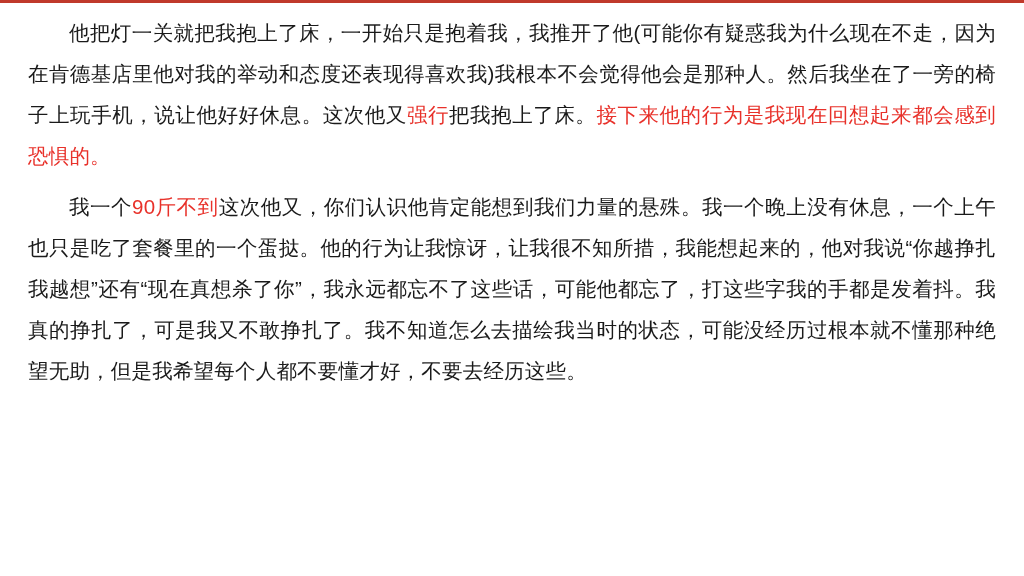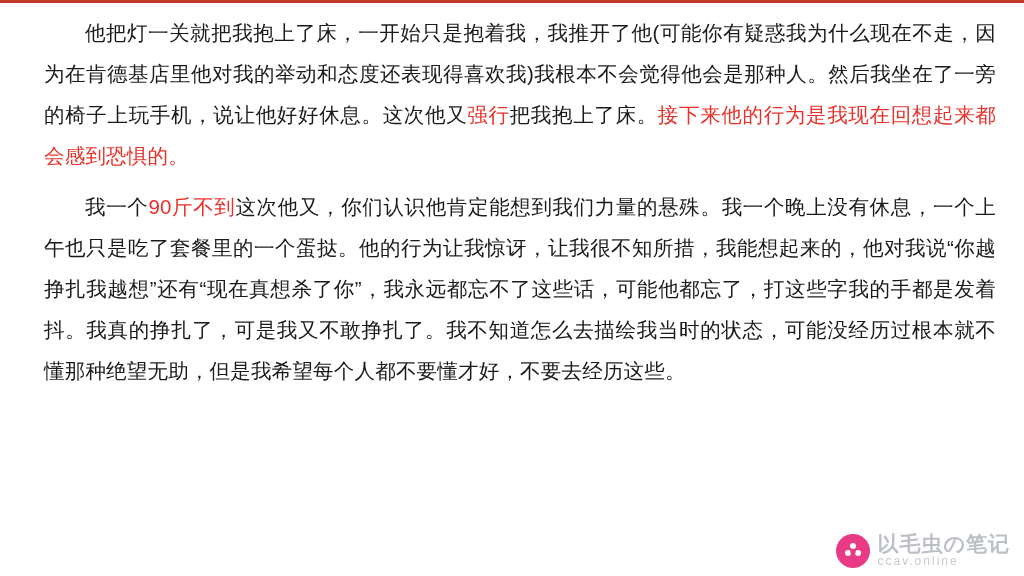--- a/index.html
+++ b/index.html
@@ -35,21 +35,21 @@
     left: 28px;
     top: 12px;
     width: 968px;
   }
   .para {
     font-size: 20.5px;
     line-height: 41px;
     color: #1a1a1a;
     text-align: justify;
     text-justify: inter-character;
-    margin: 0 0 6px 16px;
+    margin: 0 0 6px 0;
     text-indent: 2em;
     letter-spacing: 0.2px;
   }
   .para.second {
     margin-top: 10px;
   }
   .hl {
     color: #e8312a;
   }
   .watermark {
@@ -103,28 +103,14 @@
     <p class="para">
       <span>他把灯一关就把我抱上了床，一开始只是抱着我，我推开了他(可能你有疑惑我为什么现在不走，因为在肯德基店里他对我的举动和态度还表现得喜欢我)我根本不会觉得他会是那种人。然后我坐在了一旁的椅子上玩手机，说让他好好休息。这次他又</span><span class="hl">强行</span><span>把我抱上了床。</span><span class="hl">接下来他的行为是我现在回想起来都会感到恐惧的。</span>
     </p>
 
     <p class="para second">
       <span>我一个</span><span class="hl">90斤不到</span><span>这次他又，你们认识他肯定能想到我们力量的悬殊。我一个晚上没有休息，一个上午也只是吃了套餐里的一个蛋挞。他的行为让我惊讶，让我很不知所措，我能想起来的，他对我说“你越挣扎我越想”还有“现在真想杀了你”，我永远都忘不了这些话，可能他都忘了，打这些字我的手都是发着抖。我真的挣扎了，可是我又不敢挣扎了。我不知道怎么去描绘我当时的状态，可能没经历过根本就不懂那种绝望无助，但是我希望每个人都不要懂才好，不要去经历这些。</span>
     </p>
 
   </div>
 
-  <div class="watermark">
-    <div class="wm-badge">
-      <svg width="20" height="20" viewBox="0 0 20 20" aria-hidden="true">
-        <circle cx="10" cy="5" r="3" fill="#ffffff"></circle>
-        <circle cx="5" cy="12" r="3" fill="#ffffff"></circle>
-        <circle cx="15" cy="12" r="3" fill="#ffffff"></circle>
-        <circle cx="10" cy="11" r="2.6" fill="#e8307f"></circle>
-      </svg>
-    </div>
-    <div class="wm-texts">
-      <span class="wm-main">以毛虫の笔记</span>
-      <span class="wm-sub">ccav.online</span>
-    </div>
-  </div>
 
 </div>
 
 </body></html>

